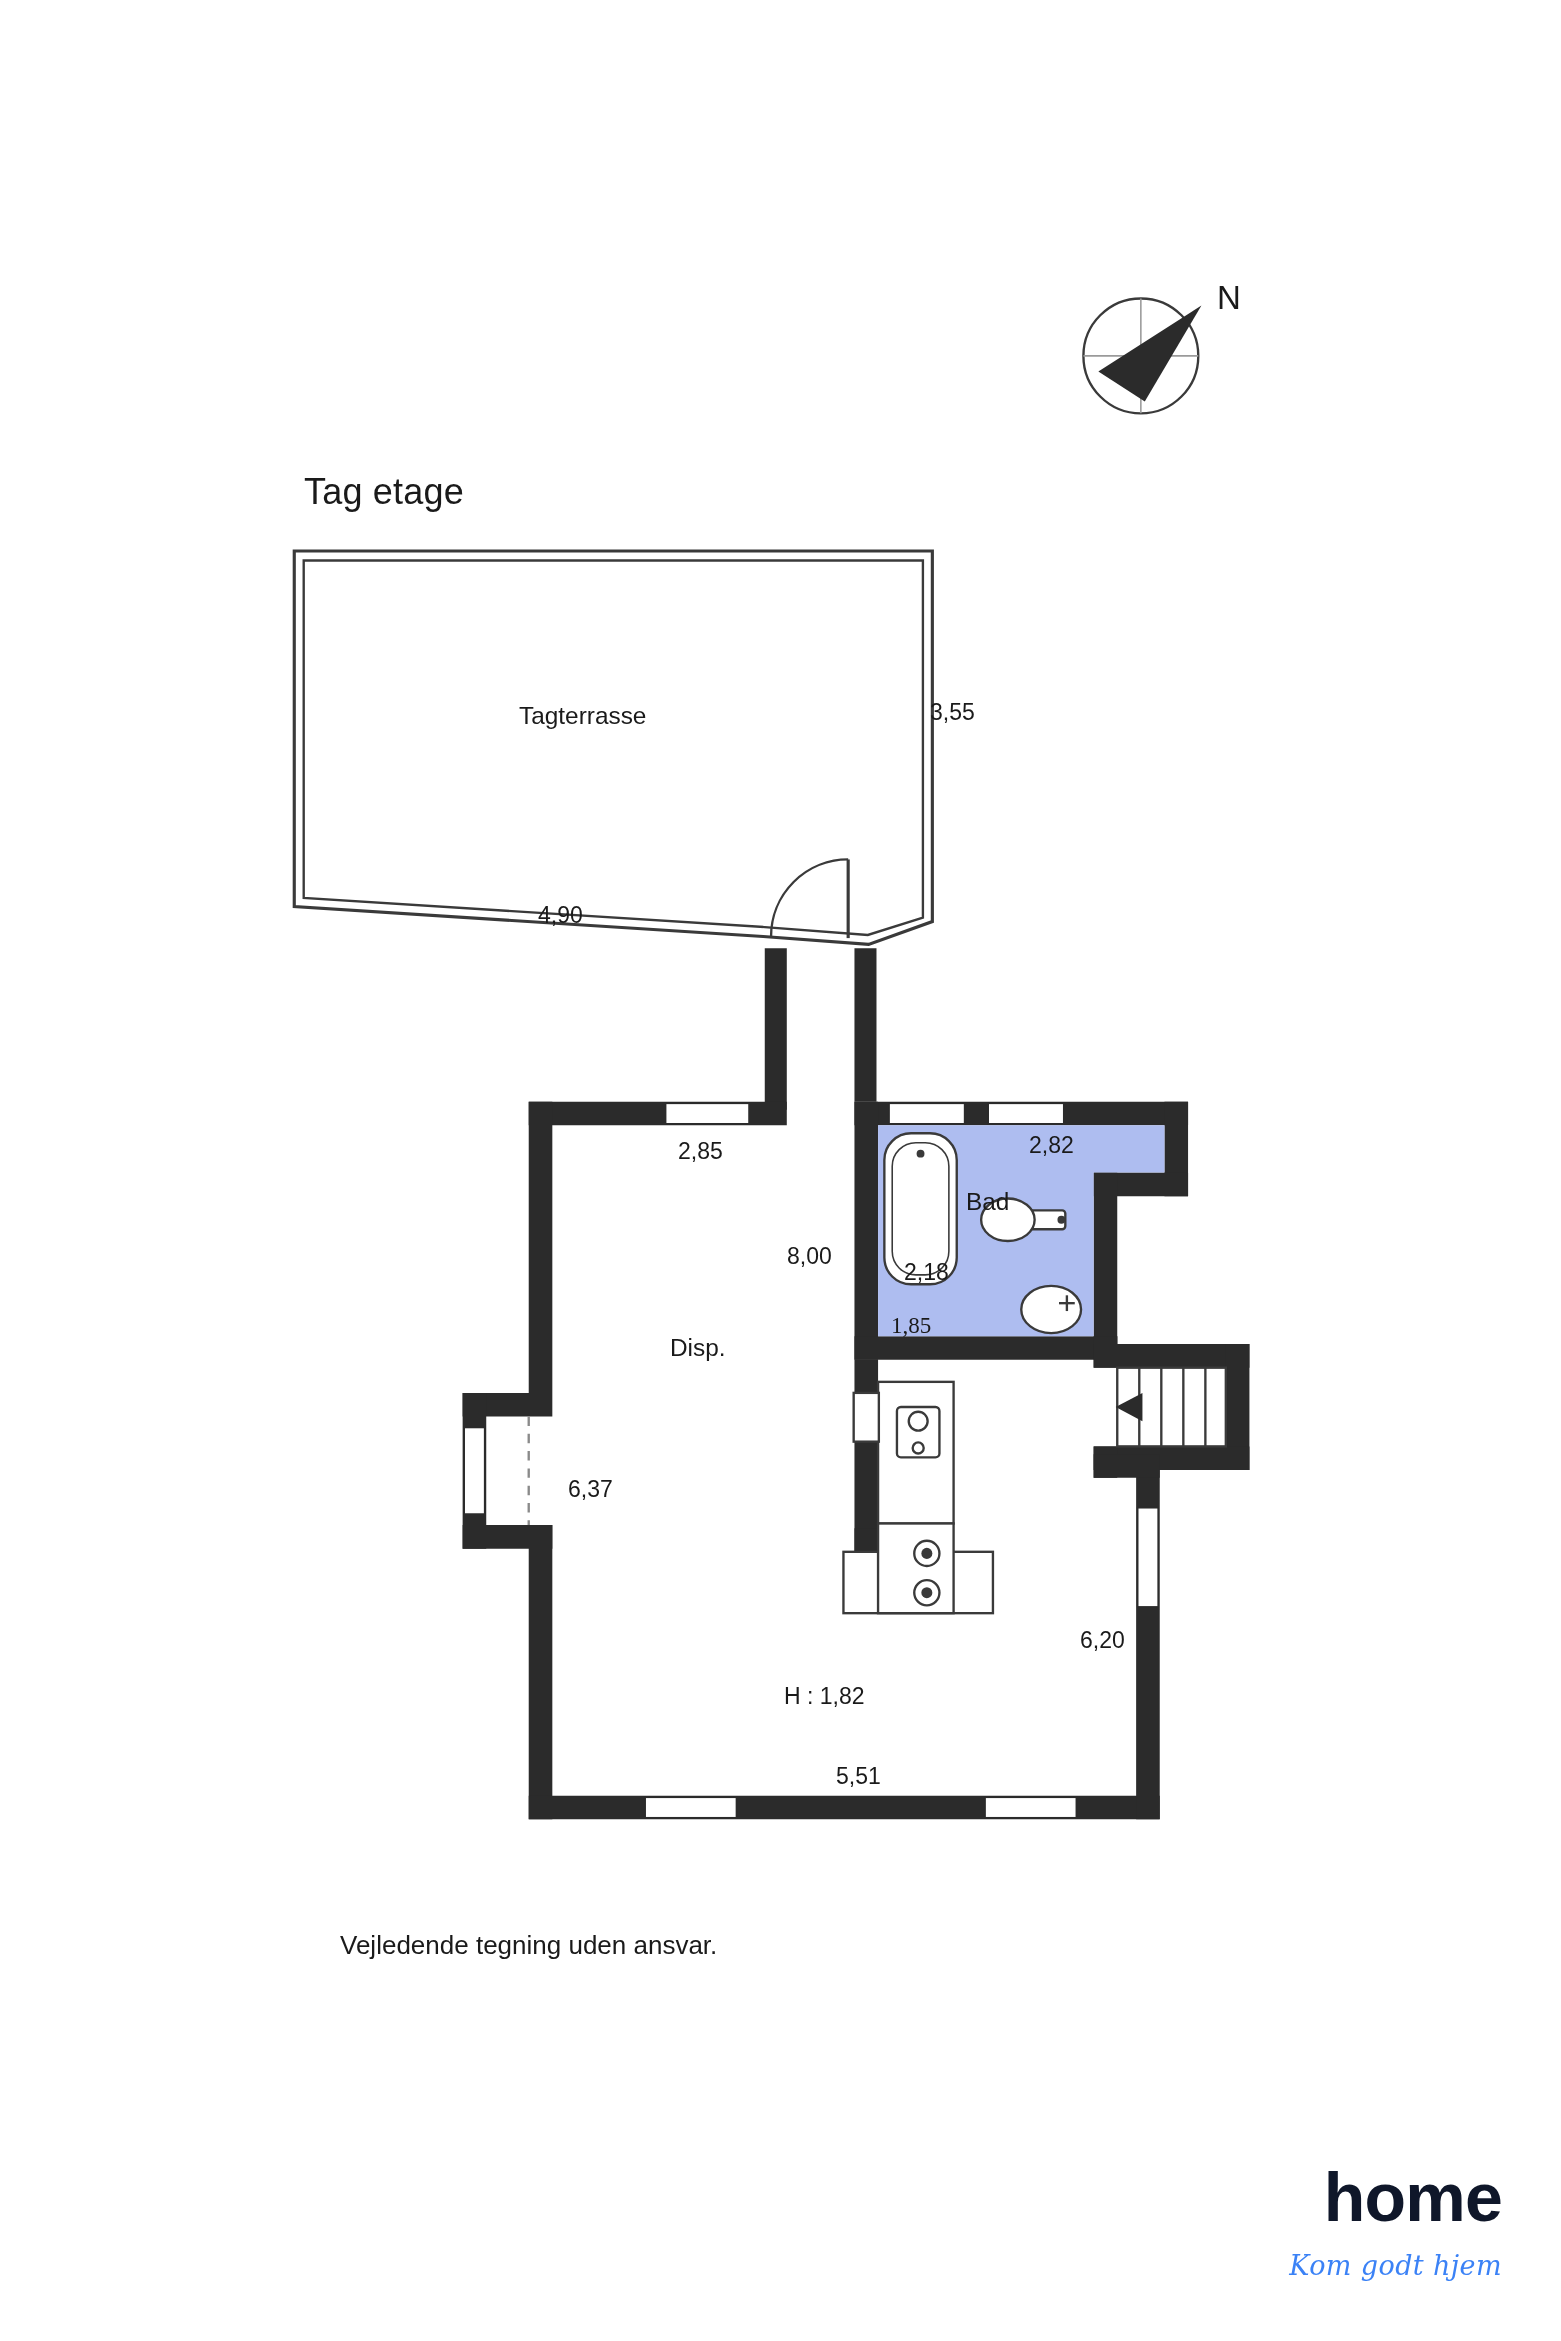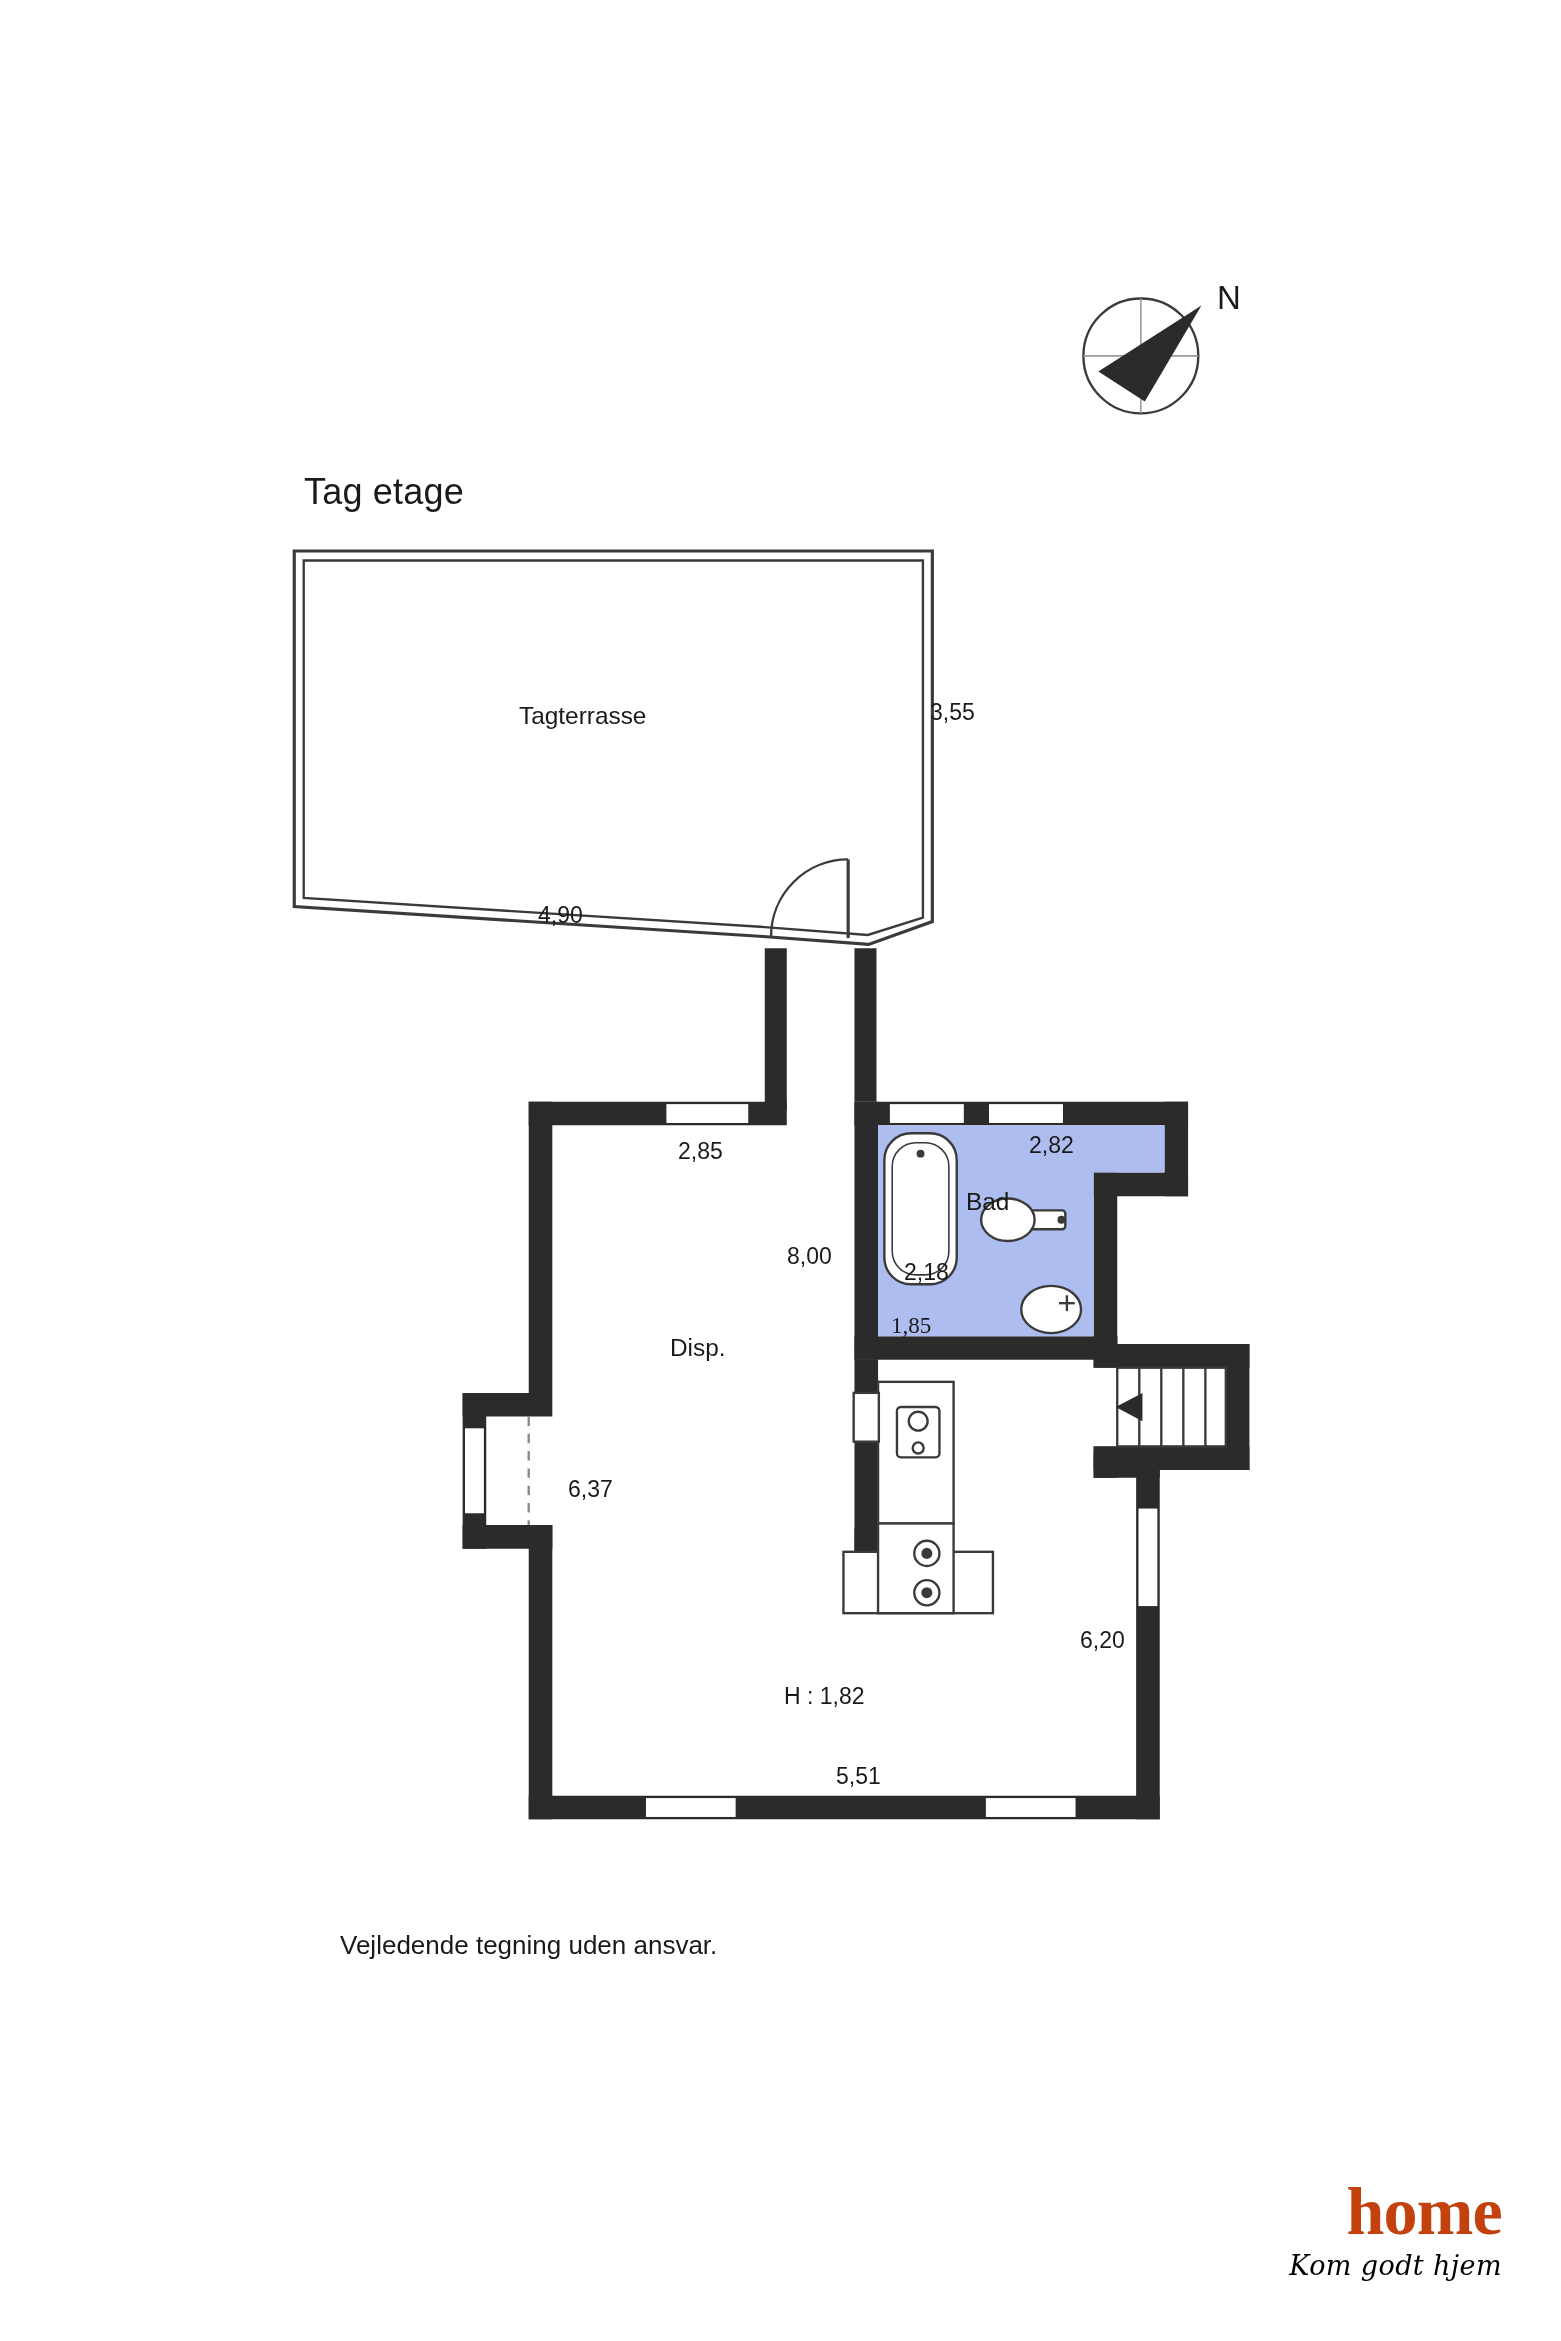--- a/index.html
+++ b/index.html
@@ -48,29 +48,29 @@
 
   .logo-wrap {
     position: absolute;
     right: 59px;
     bottom: 61px;
     text-align: right;
   }
   .logo-home {
     font-size: 68px;
     font-weight: bold;
-    color: #c2410c;
+    color: #0f172a;
     line-height: 0.95;
     letter-spacing: -0.8px;
-    font-family: Liberation Serif, serif;
+    font-family: Liberation Sans, sans-serif;
   }
   .logo-slogan {
-    margin-top: 6px;
+    margin-top: 20px;
     font-size: 27px;
-    color: #000000;
+    color: #3b82f6;
     font-style: italic;
     font-family: "DejaVu Serif", serif;
     letter-spacing: 0.4px;
   }
 </style>
 </head>
 <body>
 
 <svg id="plan" viewBox="0 0 1984 2976">
 

